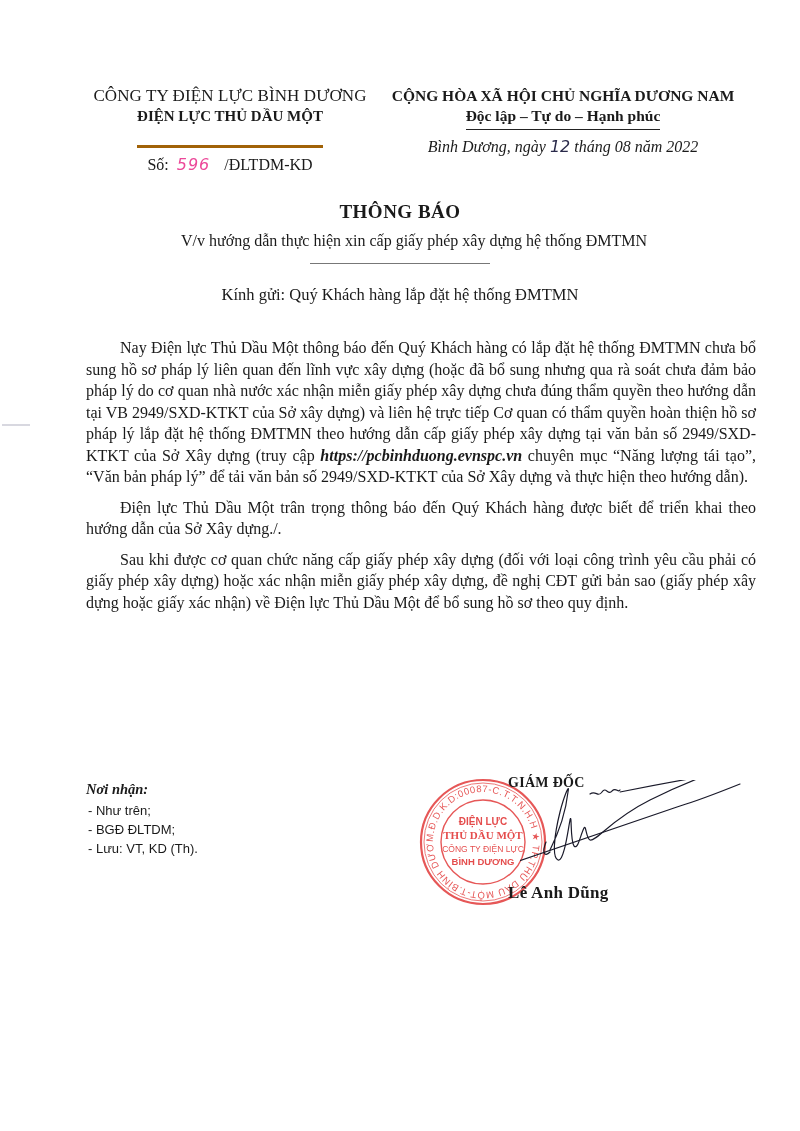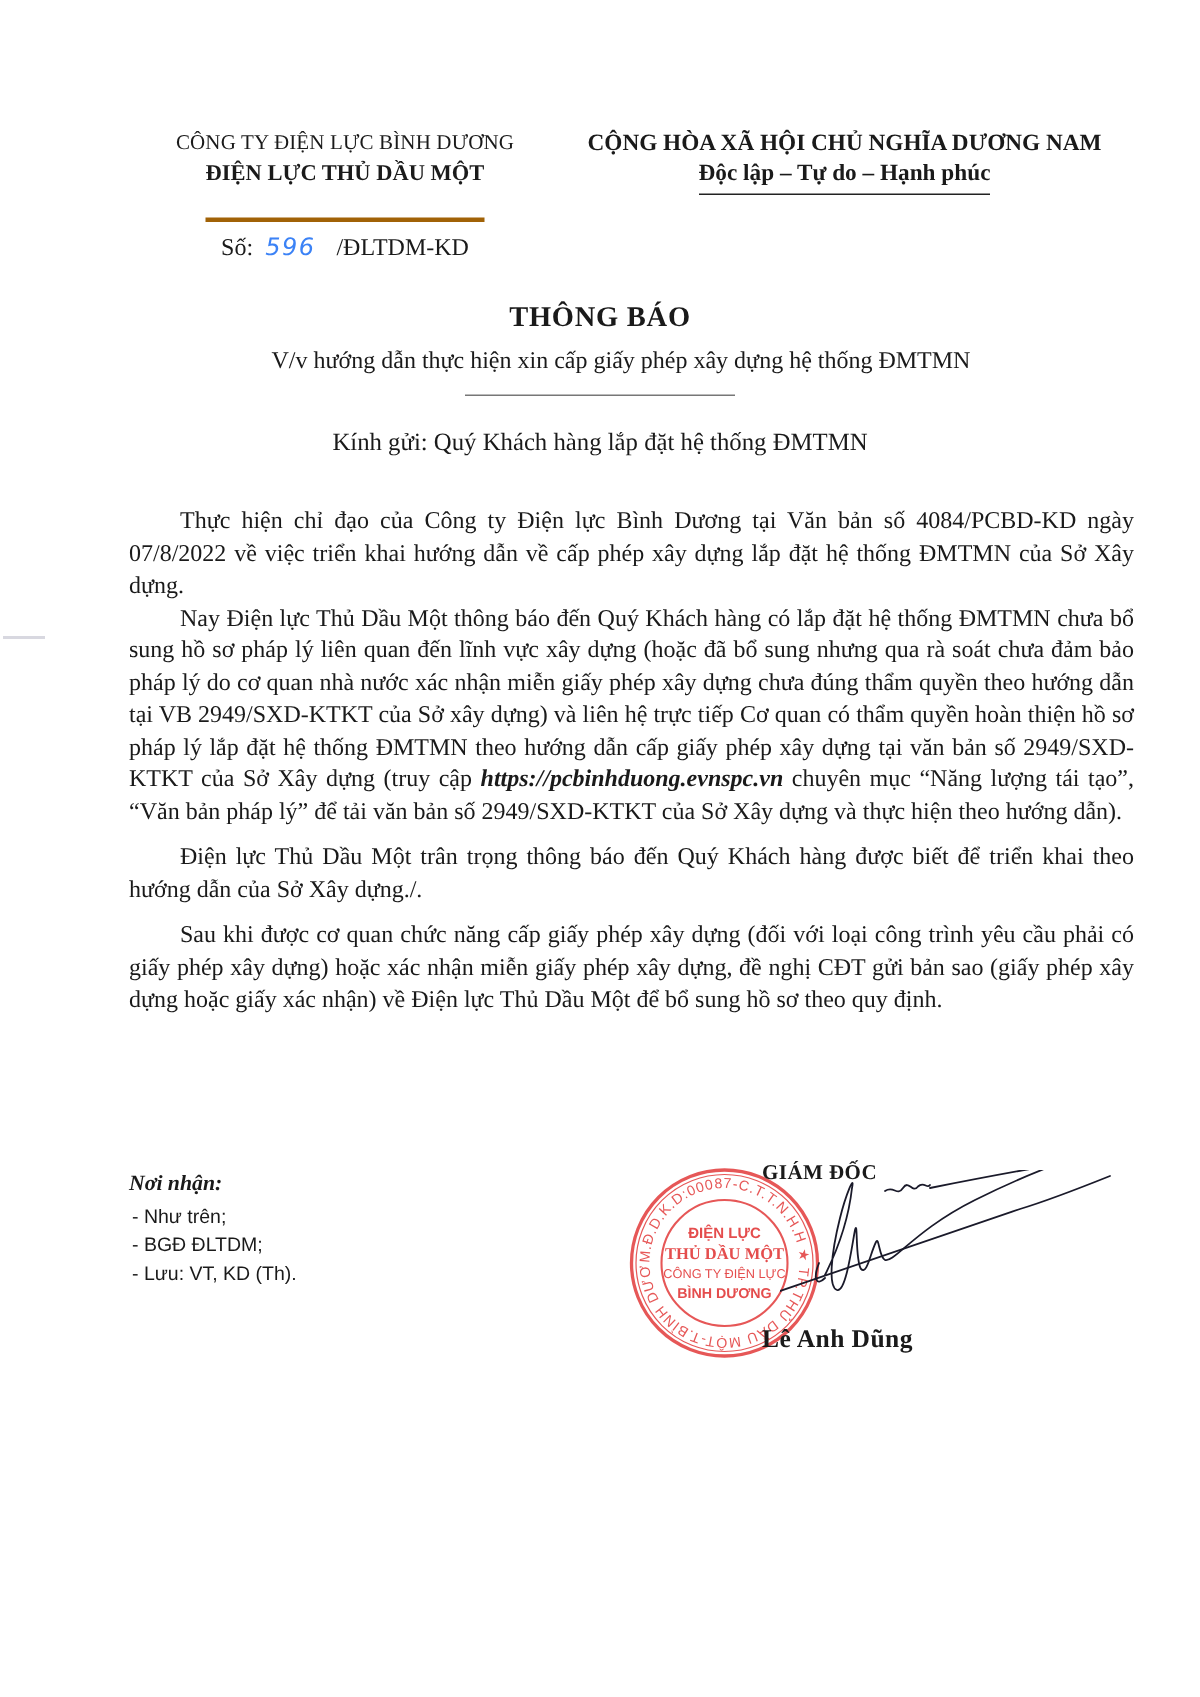--- a/index.html
+++ b/index.html
@@ -3,24 +3,24 @@
 <meta charset="utf-8">
 <style>
   html, body { margin:0; padding:0; }
   body {
     width:800px; height:1131px; background:#ffffff; position:relative; overflow:hidden;
     font-family:"Liberation Serif", "DejaVu Serif", serif; color:#1a1a1a;
   }
   .abs { position:absolute; }
   .hdr-left { left:60px; top:86px; width:340px; text-align:center; }
   .hdr-right { left:378px; top:86px; width:370px; text-align:center; }
-  .org-parent { font-size:14px; line-height:20px; letter-spacing:0.1px; }
+  .org-parent { font-size:17px; line-height:20px; letter-spacing:0.1px; }
   .org-name { font-size:15px; font-weight:bold; line-height:20px; display:inline-block; padding-bottom:19px; border-bottom:3px solid #a16207; }
   .doc-no { font-size:16px; line-height:22px; margin-top:6px; }
-  .doc-no .num { font-family:"DejaVu Sans", sans-serif; font-style:italic; font-size:16px; color:#3b82f6; margin:0 14px 0 8px; letter-spacing:1px; }
+  .doc-no .num { font-family:"DejaVu Sans", sans-serif; font-style:italic; font-size:16px; color:#ec4899; margin:0 14px 0 8px; letter-spacing:1px; }
   .nation { font-size:15.5px; font-weight:bold; line-height:20px; }
   .motto { font-size:15.5px; font-weight:bold; line-height:20px; display:inline-block; padding-bottom:3px; border-bottom:1px solid #222; }
   .place-date { font-size:16px; font-style:italic; line-height:22px; margin-top:6px; }
   .place-date .day { font-family:"DejaVu Sans", sans-serif; font-style:italic; color:#2a2a4a; }
   .title { left:0; width:800px; top:201px; text-align:center; font-size:19px; font-weight:bold; letter-spacing:0.5px; }
   .subject { left:0; width:800px; top:232px; text-align:center; font-size:16px;padding-left:14px; }
   .subject-rule { left:310px; top:263px; width:180px; height:0; border-top:1px solid #777; }
   .recipient { left:0; width:800px; top:285px; text-align:center; font-size:16.5px; }
   .body { left:86px; width:670px; top:337px; font-size:16px; line-height:21.5px; text-align:justify; }
   .body p { margin:0; text-indent:34px; }
@@ -42,29 +42,33 @@
   <div class="org-parent">CÔNG TY ĐIỆN LỰC BÌNH DƯƠNG</div>
   <div class="org-name">ĐIỆN LỰC THỦ DẦU MỘT</div>
   <div class="doc-no">
     <span>Số:</span><span class="num">596</span><span>/ĐLTDM-KD</span>
   </div>
 </div>
 
 <div class="abs hdr-right">
   <div class="nation">CỘNG HÒA XÃ HỘI CHỦ NGHĨA DƯƠNG NAM</div>
   <div class="motto">Độc lập – Tự do – Hạnh phúc</div>
+  <div class="place-date">
+    <span>Bình Dương, ngày</span>
+    <span class="day">12</span>
+    <span>tháng 08 năm 2022</span>
+  </div>
 </div>
 
 <div class="abs title">THÔNG BÁO</div>
 <div class="abs subject">V/v hướng dẫn thực hiện xin cấp giấy phép xây dựng hệ thống ĐMTMN</div>
 <div class="abs subject-rule"></div>
 <div class="abs recipient">Kính gửi:  Quý Khách hàng lắp đặt hệ thống ĐMTMN</div>
 
 <div class="abs body">
-  <p>Thực hiện chỉ đạo của Công ty Điện lực Bình Dương tại Văn bản số 4084/PCBD-KD ngày 07/8/2022 về việc triển khai hướng dẫn về cấp phép xây dựng lắp đặt hệ thống ĐMTMN của Sở Xây dựng.</p>
   <p><span>Nay Điện lực Thủ Dầu Một thông báo đến Quý Khách hàng có lắp đặt hệ thống ĐMTMN chưa bổ sung hồ sơ pháp lý liên quan đến lĩnh vực xây dựng (hoặc đã bổ sung nhưng qua rà soát chưa đảm bảo pháp lý do cơ quan nhà nước xác nhận miễn giấy phép xây dựng chưa đúng thẩm quyền theo hướng dẫn tại VB 2949/SXD-KTKT của Sở xây dựng) và liên hệ trực tiếp Cơ quan có thẩm quyền hoàn thiện hồ sơ pháp lý lắp đặt hệ thống ĐMTMN theo hướng dẫn cấp giấy phép xây dựng tại văn bản số 2949/SXD-KTKT của Sở Xây dựng (truy cập </span><span class="url">https://pcbinhduong.evnspc.vn</span><span> chuyên mục “Năng lượng tái tạo”, “Văn bản pháp lý” để tải văn bản số 2949/SXD-KTKT của Sở Xây dựng và thực hiện theo hướng dẫn).</span></p>
   <p class="gap">Điện lực Thủ Dầu Một trân trọng thông báo đến Quý Khách hàng được biết để triển khai theo hướng dẫn của Sở Xây dựng./.</p>
   <p class="gap">Sau khi được cơ quan chức năng cấp giấy phép xây dựng (đối với loại công trình yêu cầu phải có giấy phép xây dựng) hoặc xác nhận miễn giấy phép xây dựng, đề nghị CĐT gửi bản sao (giấy phép xây dựng hoặc giấy xác nhận) về Điện lực Thủ Dầu Một để bổ sung hồ sơ theo quy định.</p>
 </div>
 
 <div class="abs recv">
   <div class="lbl">Nơi nhận:</div>
   <div class="item">- Như trên;</div>
   <div class="item">- BGĐ ĐLTDM;</div>
   <div class="item">- Lưu: VT, KD (Th).</div>

